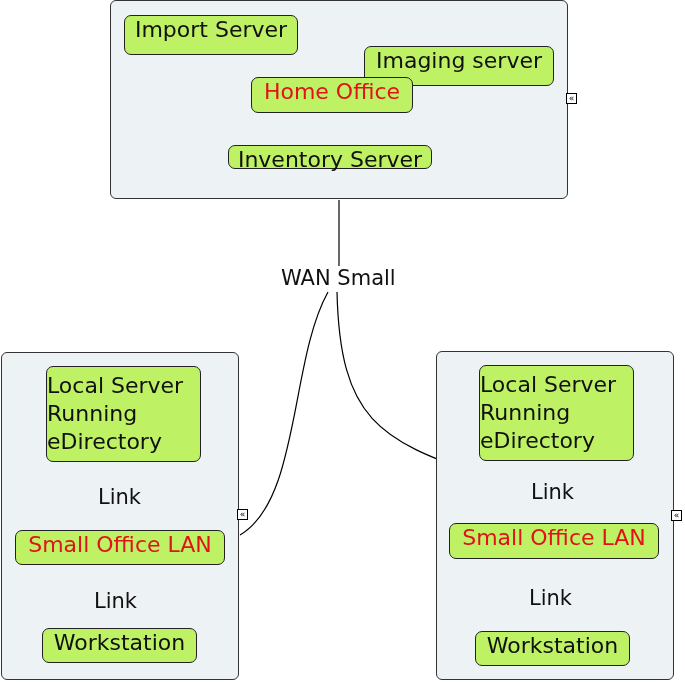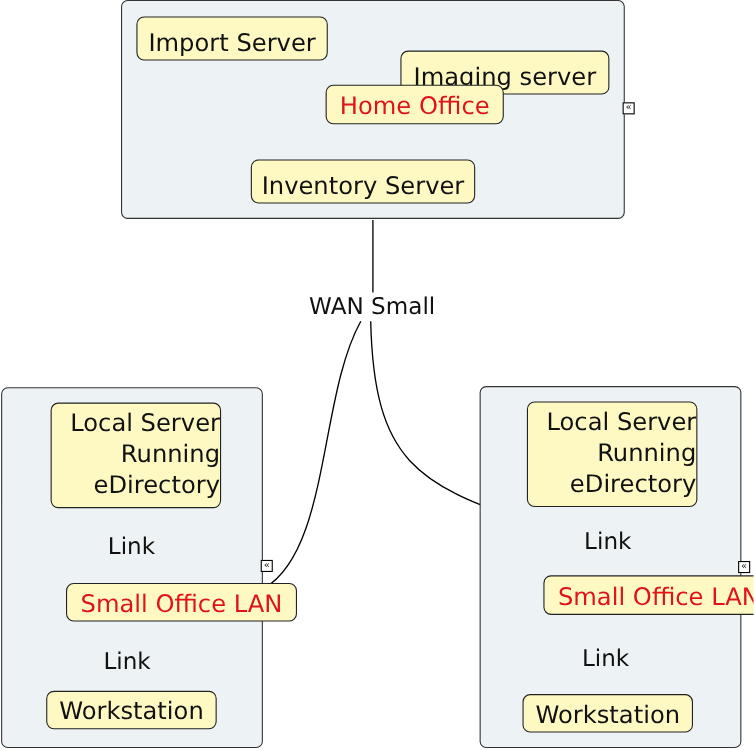--- a/index.html
+++ b/index.html
@@ -1,24 +1,24 @@
 <!DOCTYPE html>
 <html><head>
 <meta charset="utf-8">
 <style>
   html, body { margin:0; padding:0; background:#ffffff; }
   body { width:685px; height:682px; position:relative; overflow:hidden;
          font-family:"DejaVu Sans", sans-serif; }
   .group { position:absolute; background:#edf3f5; border:1.3px solid #333;
            border-radius:6px; box-sizing:border-box; }
-  .node { position:absolute; background:#fef9c3; border:1.2px solid #222;
+  .node { position:absolute; background:#bef264; border:1.2px solid #222;
           border-radius:7px; box-sizing:border-box; font-size:22px; color:#111;
-          display:flex; align-items:flex-end; justify-content:center; text-align:center;
+          display:flex; align-items:flex-start; justify-content:center; text-align:center;
           line-height:28px; white-space:nowrap; }
-  .node.hub { color:#e0131a;margin-left:45px; }
+  .node.hub { color:#e0131a; }
   .lbl { position:absolute; font-size:21px; color:#111; background:transparent;
          white-space:nowrap; }
   .collapse { position:absolute; width:9px; height:9px; border:1px solid #000;
               background:#fff; font-size:9px; line-height:9px; text-align:center;
               box-sizing:content-box; font-family:"DejaVu Sans", sans-serif; }
   svg.links { position:absolute; left:0; top:0; }
 </style>
 </head>
 <body>
 
@@ -35,21 +35,21 @@
 <div class="group" style="left:110px;top:0;width:458px;height:199px;"></div>
 <div class="node" style="left:124px;top:15px;width:174px;height:40px;">
   <span>Import Server</span>
 </div>
 <div class="node" style="left:364px;top:14px;width:190px;height:40px;margin-top:32px;">
   <span>Imaging server</span>
 </div>
 <div class="node hub" style="left:251px;top:77px;width:162px;height:36px;">
   <span>Home Office</span>
 </div>
-<div class="node" style="left:228px;top:145px;width:204px;height:40px;">
+<div class="node" style="left:228px;top:145px;width:204px;height:24px;">
   <span>Inventory Server</span>
 </div>
 <div class="collapse" style="left:566px;top:93px;">«</div>
 
 <div class="lbl" style="left:281px;top:266px;">WAN Small</div>
 
 <div class="group" style="left:1px;top:352px;width:238px;height:328px;"></div>
 <div class="node" style="left:46px;top:366px;width:155px;height:96px;flex-direction:column;">
   <span>Local Server</span>
   <span>Running</span>

